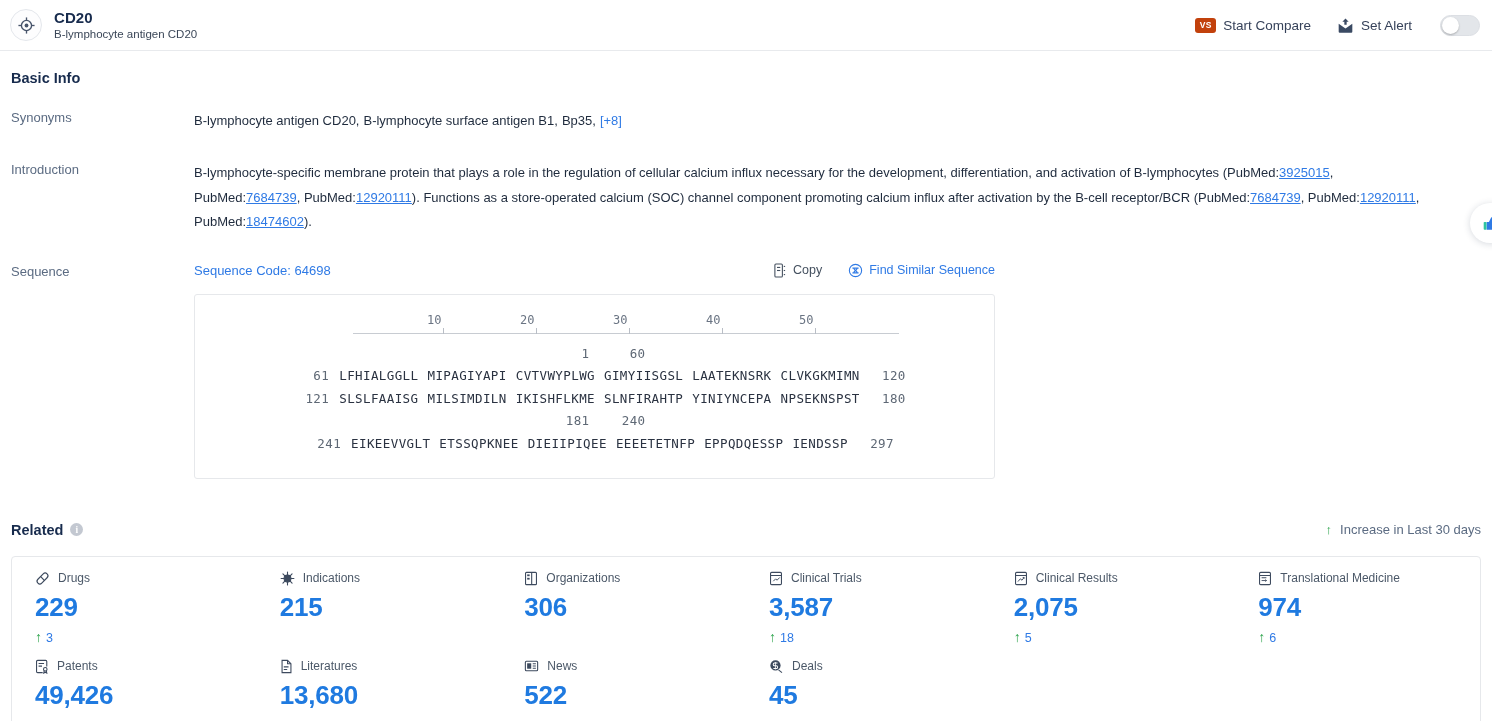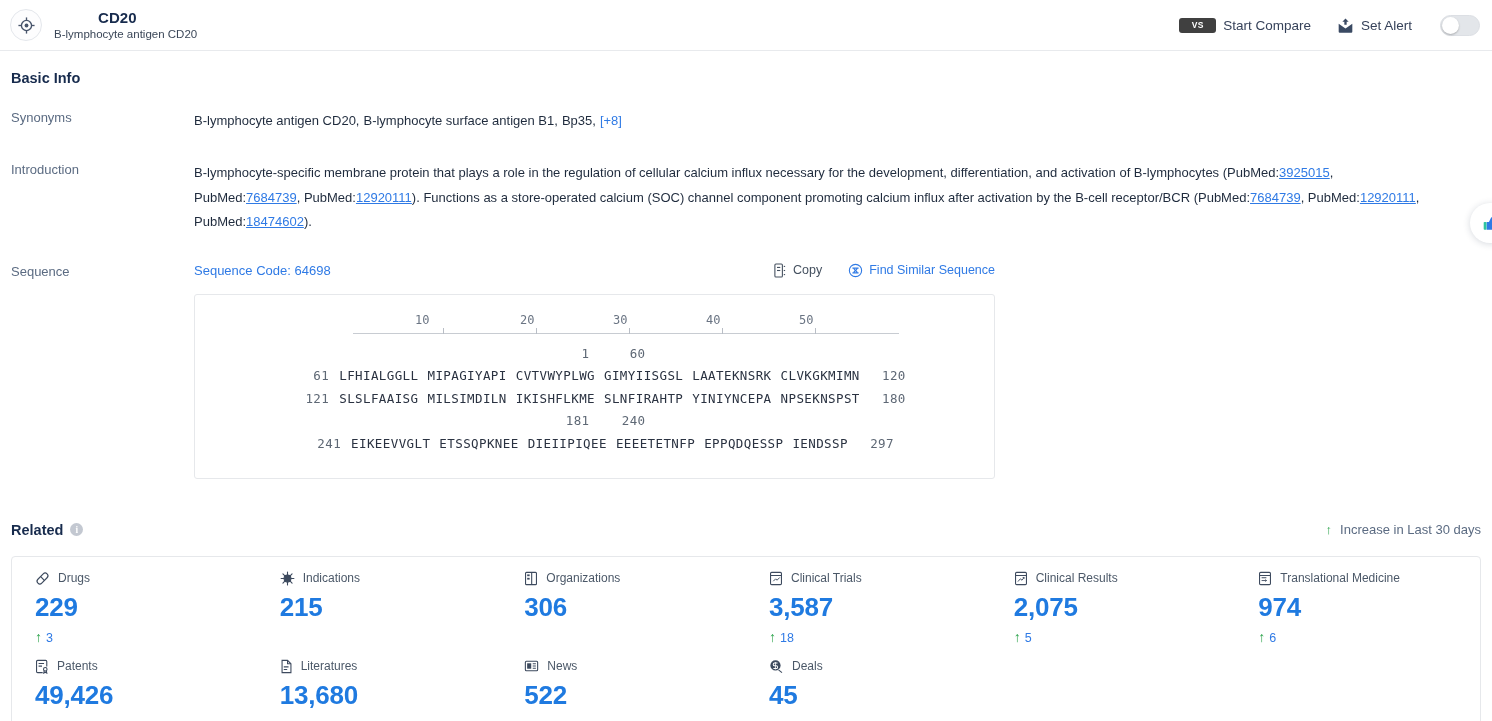--- a/index.html
+++ b/index.html
@@ -26,36 +26,36 @@
     border-radius: 50%;
     border: 1px solid #e4e7ec;
     background: #fdfdfe;
     display: flex; align-items: center; justify-content: center;
     flex: 0 0 auto;
     margin-right: 12px;
   }
   .title-wrap { display: flex; flex-direction: column; justify-content: center; }
   .title-main {
     font-size: 15px; font-weight: bold; line-height: 17px;
-    color: #172b4d; letter-spacing: .1px; margin-left: 44px;
+    color: #172b4d; letter-spacing: .1px;
   }
   .title-sub {
     font-size: 11.5px; color: #3b4758; line-height: 15px; margin-top: 1px;
   }
   .header-actions {
     margin-left: auto;
     display: flex; align-items: center; gap: 26px;
   }
   .hdr-btn {
     display: flex; align-items: center; gap: 7px;
     font-size: 13.5px; color: #36425a; cursor: pointer;
   }
   .vs-badge {
-    width: 37px; height: 15px; border-radius: 3px;
-    background: #404040; color: #fff;
+    width: 21px; height: 15px; border-radius: 3px;
+    background: #c2410c; color: #fff;
     font-size: 8.5px; font-weight: bold;
     display: flex; align-items: center; justify-content: center;
     letter-spacing: .2px;
   }
   .toggle {
     width: 40px; height: 21px; border-radius: 11px;
     background: #e3e6ea; border: 1px solid #dcdfe4;
     position: relative; cursor: pointer; margin-left: 2px;
   }
   .toggle::after {
@@ -285,21 +285,21 @@
             </div>
           </div>
         </div>
 
         <div class="seq-box">
           <div class="seq-inner">
             <div class="ruler-row">
               <div class="ruler">
                 <div class="ruler-line"></div>
                 <div class="tick" style="left:90px"></div>
-                <div class="tick-label" style="left:78px">10</div>
+                <div class="tick-label" style="left:90px">10</div>
                 <div class="tick" style="left:183px"></div>
                 <div class="tick-label" style="left:183px">20</div>
                 <div class="tick" style="left:276px"></div>
                 <div class="tick-label" style="left:276px">30</div>
                 <div class="tick" style="left:369px"></div>
                 <div class="tick-label" style="left:369px">40</div>
                 <div class="tick" style="left:462px"></div>
                 <div class="tick-label" style="left:462px">50</div>
               </div>
             </div>

